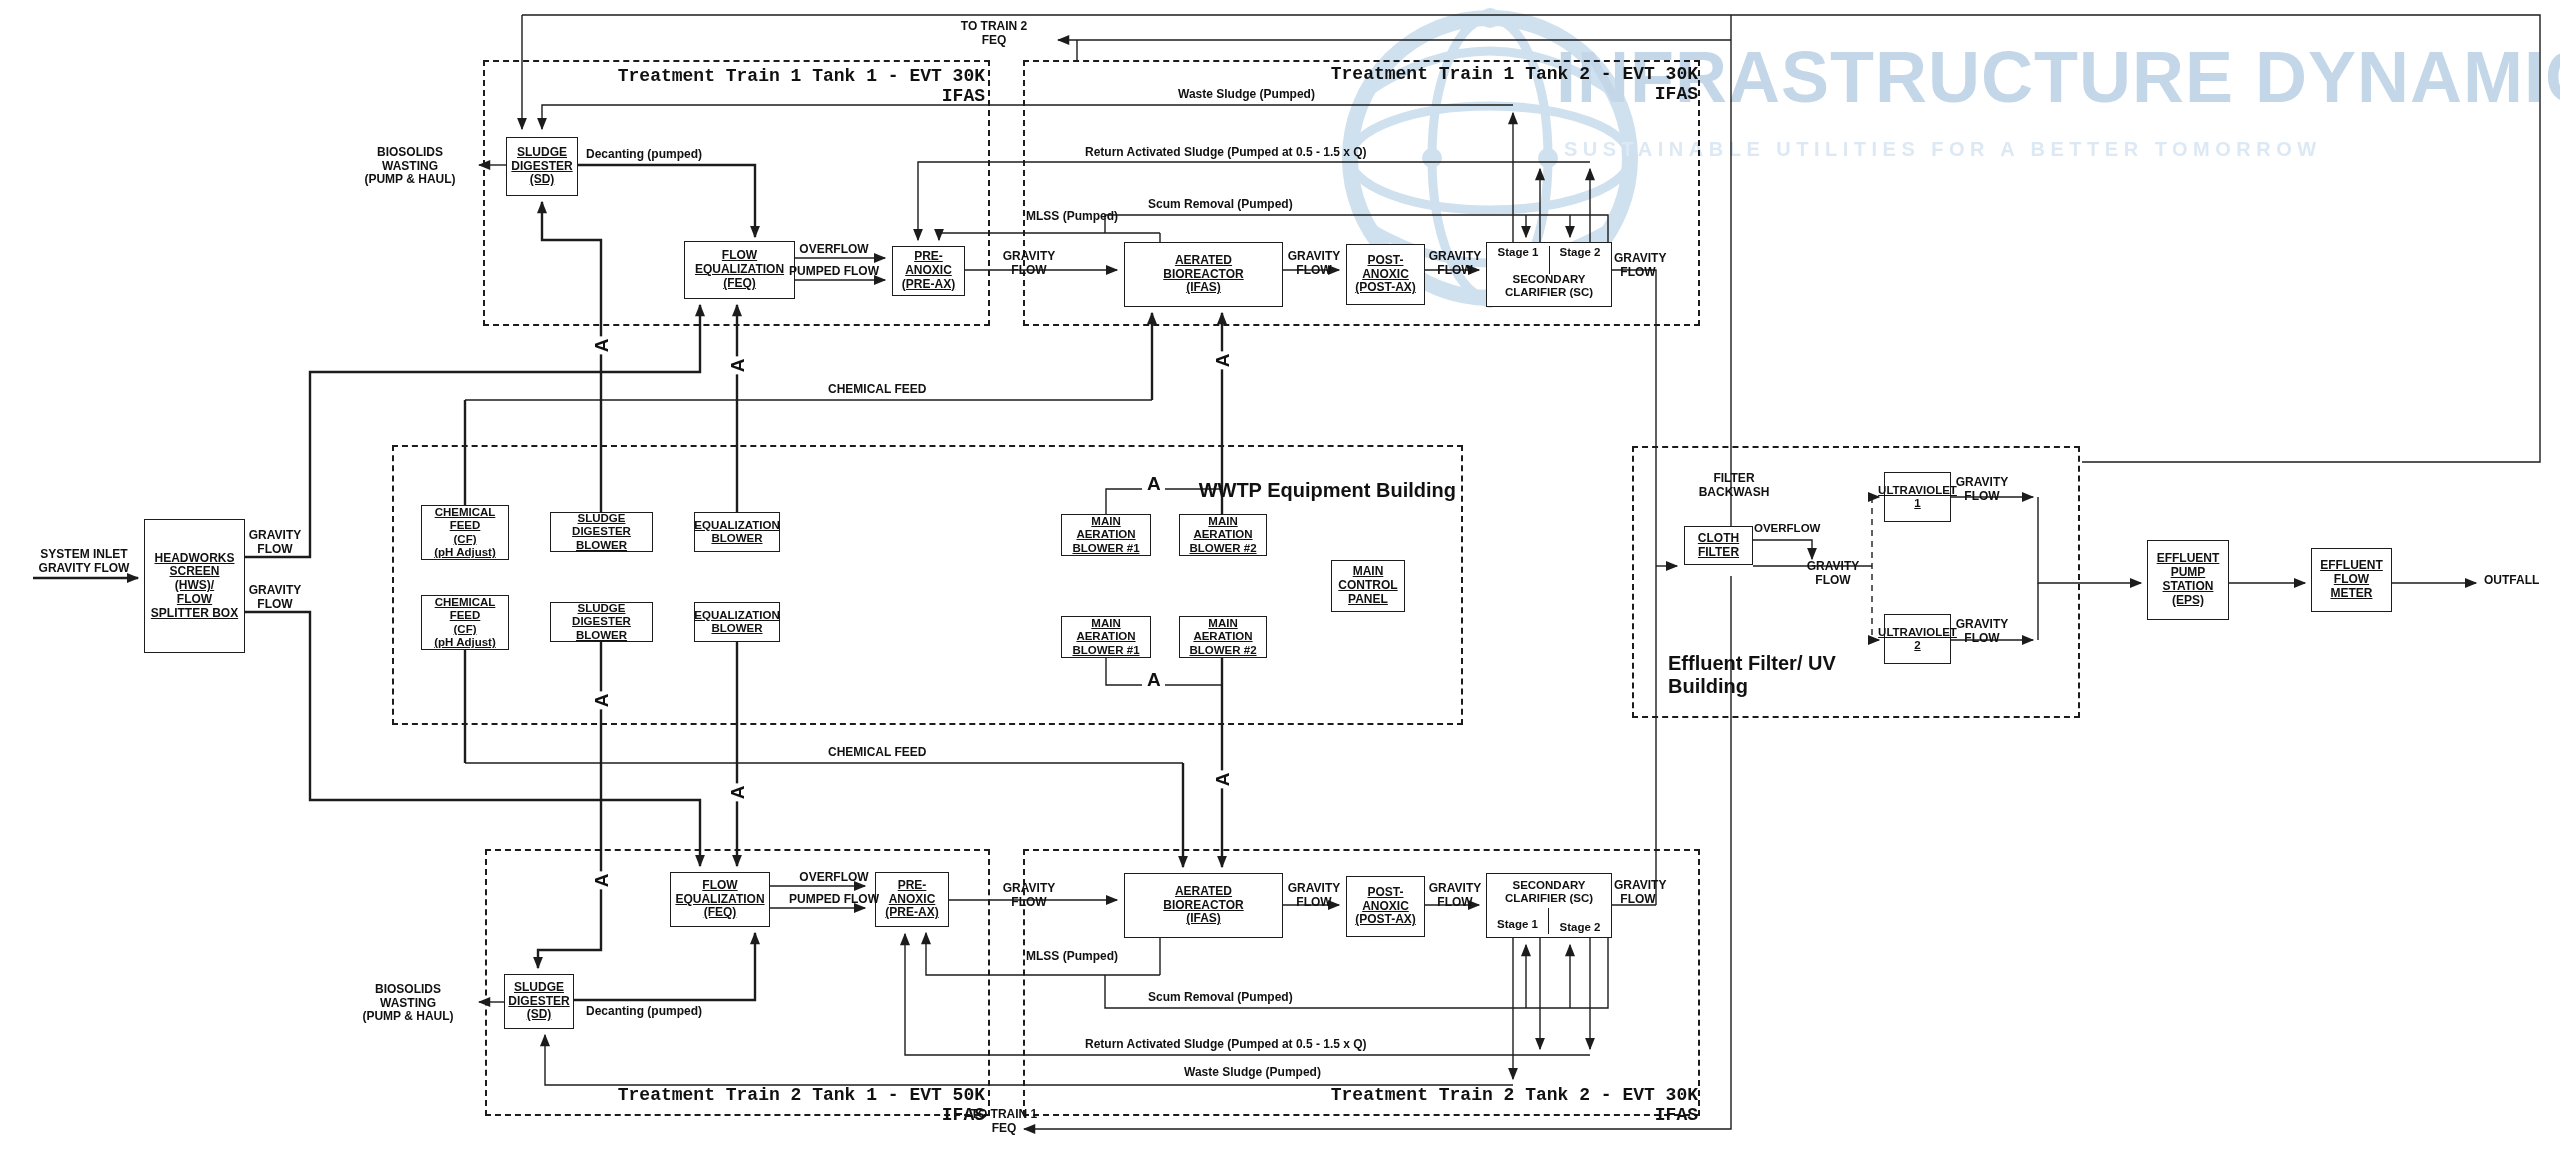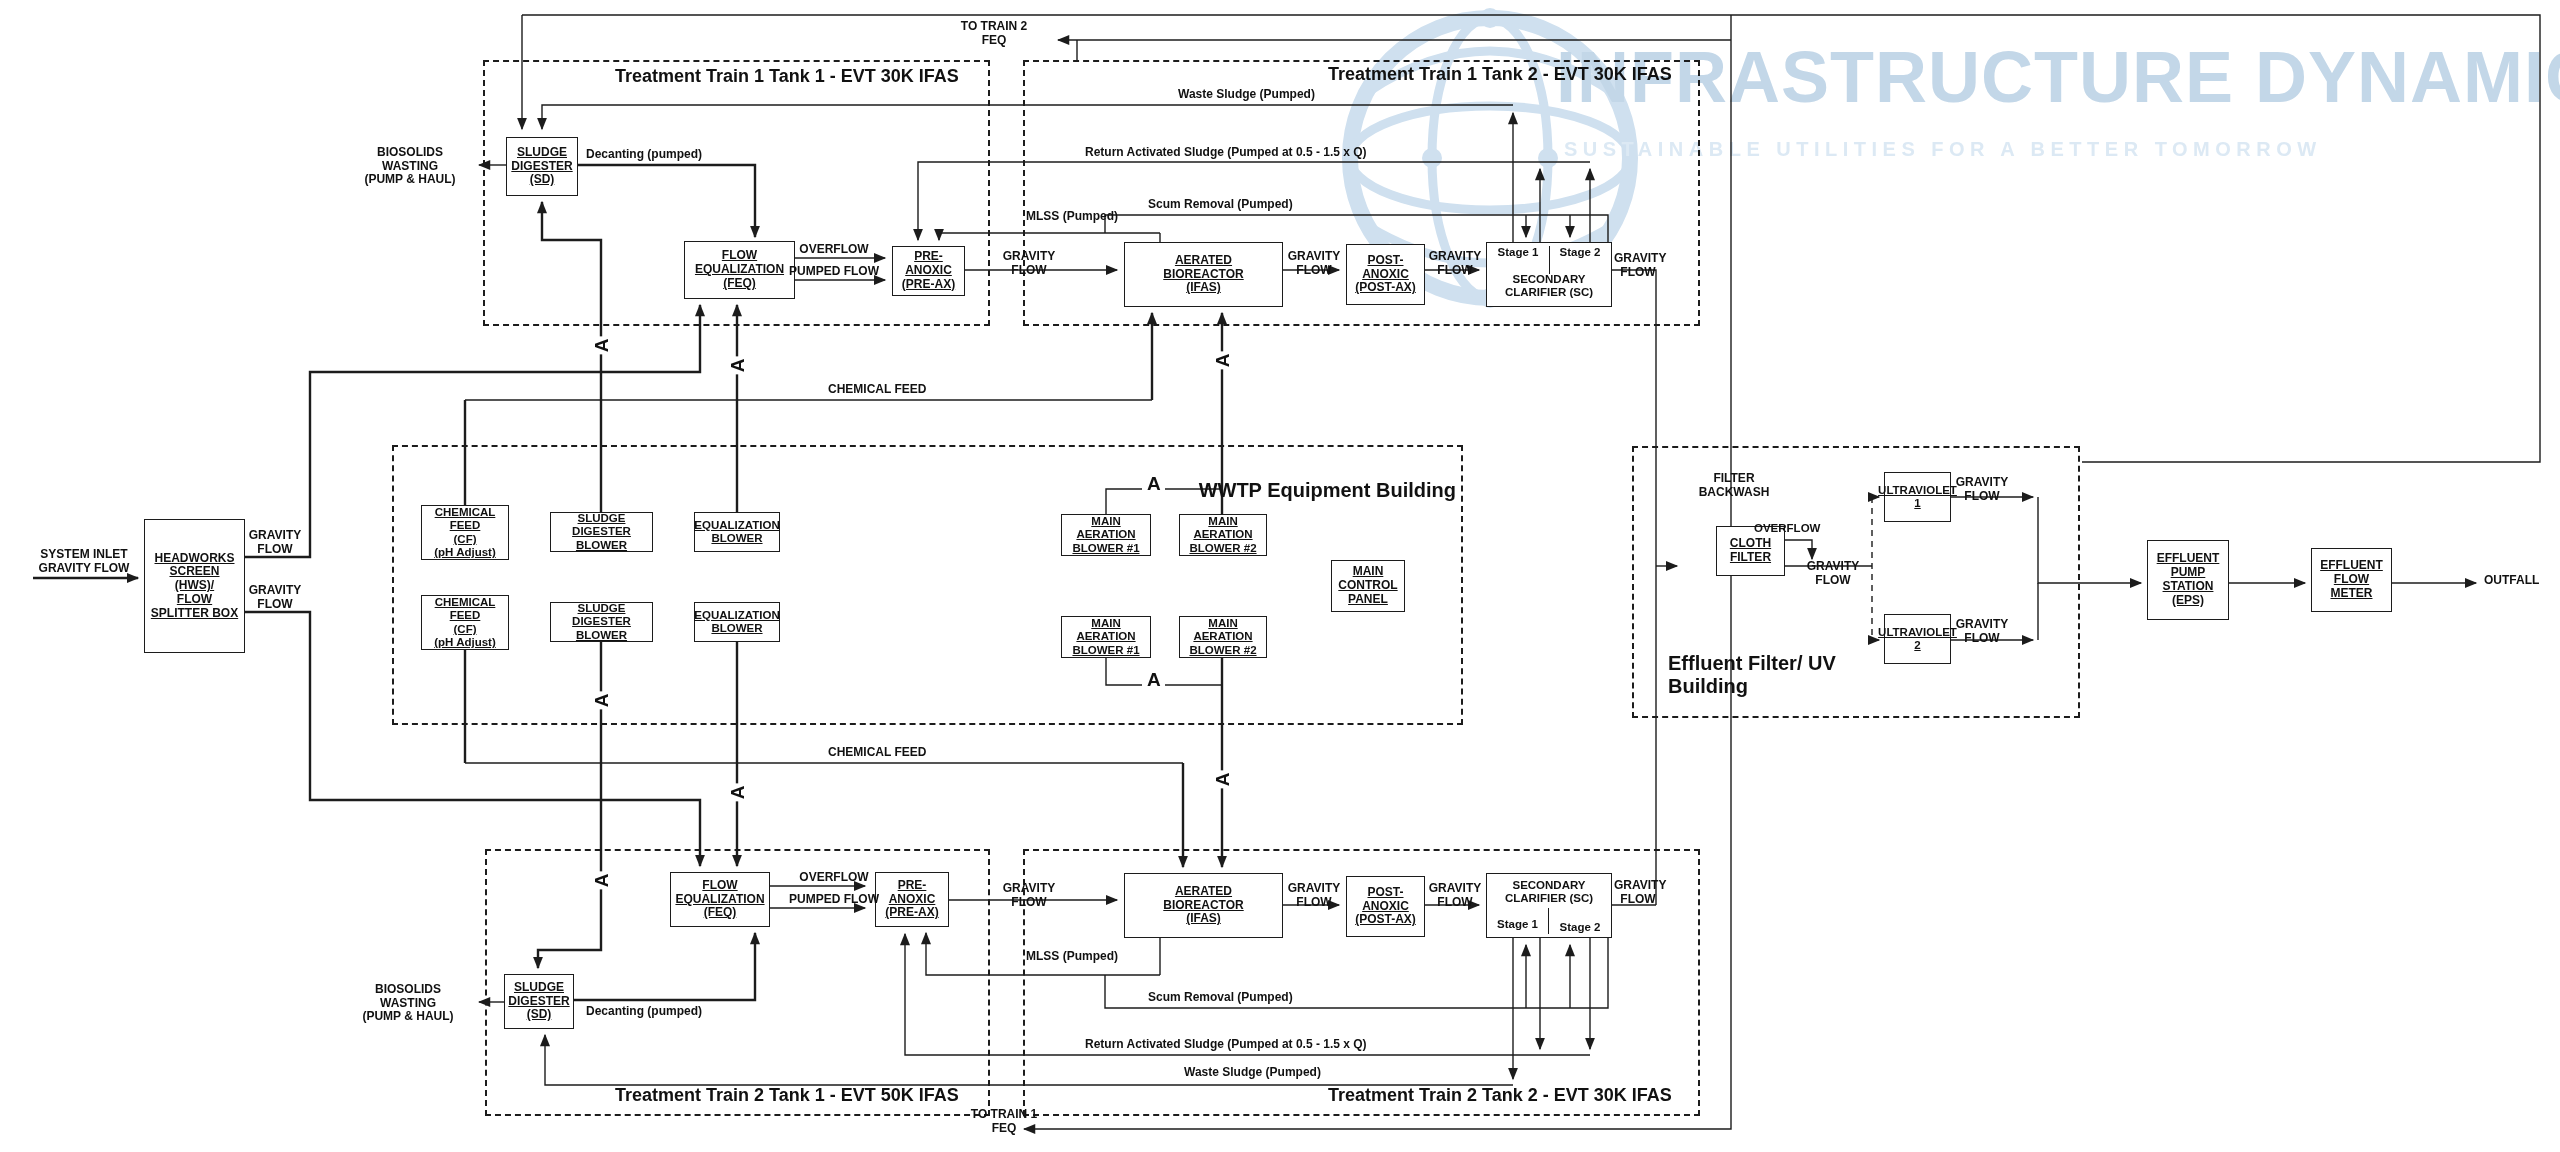--- a/index.html
+++ b/index.html
@@ -2,21 +2,21 @@
 <html><head>
 <meta charset="utf-8">
 <style>
   html,body{margin:0;padding:0;background:#fff;}
   #stage{position:relative;width:2560px;height:1152px;overflow:hidden;background:#fff;
          font-family:"Liberation Sans",sans-serif;color:#111;}
   .lbl{position:absolute;white-space:pre-line;font-weight:700;font-size:12px;line-height:1.14;
        text-align:center;z-index:5;}
   .lbl.left{text-align:left;}
   .lbl.sm{font-size:11.5px;}
-  .title{position:absolute;font-weight:700;font-size:18px;white-space:pre-line;text-align:left;z-index:5;}
+  .title{position:absolute;font-weight:700;font-size:18px;white-space:pre-line;text-align:right;z-index:5;font-family:Liberation Mono, monospace;}
   .bigtitle{position:absolute;font-weight:700;font-size:20px;z-index:5;white-space:pre-line;}
   .unit{position:absolute;background:#fff;border:1.6px solid #1c1c1c;display:flex;align-items:center;
         justify-content:center;text-align:center;font-weight:700;font-size:12px;line-height:1.15;
         white-space:pre-line;z-index:4;box-sizing:border-box;text-decoration:underline;}
   .unit.sm{font-size:11.5px;}
   .dashbox{position:absolute;border:2px dashed #1c1c1c;z-index:2;box-sizing:border-box;}
   .acon{position:absolute;font-weight:700;font-size:19px;background:#fff;z-index:6;line-height:1;
         padding:0 2px;}
   .acon.rot{transform:rotate(-90deg);}
   svg.lines{position:absolute;left:0;top:0;z-index:3;}
@@ -287,21 +287,21 @@
   <div class="lbl left" style="left:1085px;top:1038px;width:320px;">Return Activated Sludge (Pumped at 0.5 - 1.5 x Q)</div>
   <div class="lbl left" style="left:1184px;top:1066px;width:180px;">Waste Sludge (Pumped)</div>
 
   <div class="lbl" style="left:946px;top:20px;width:96px;">TO TRAIN 2
 FEQ</div>
   <div class="lbl" style="left:956px;top:1108px;width:96px;">TO TRAIN 1
 FEQ</div>
 
   <div class="lbl" style="left:1686px;top:472px;width:96px;">FILTER
 BACKWASH</div>
-  <div class="unit" style="left:1684px;top:526px;width:69px;height:50px;margin-left:32px;">CLOTH
+  <div class="unit" style="left:1684px;top:526px;width:69px;height:39px;">CLOTH
 FILTER</div>
   <div class="lbl sm left" style="left:1754px;top:522px;width:72px;">OVERFLOW</div>
   <div class="lbl" style="left:1804px;top:560px;width:58px;">GRAVITY
 FLOW</div>
   <div class="unit sm" style="left:1884px;top:472px;width:67px;height:50px;">ULTRAVIOLET
 1</div>
   <div class="lbl" style="left:1953px;top:476px;width:58px;">GRAVITY
 FLOW</div>
   <div class="unit sm" style="left:1884px;top:614px;width:67px;height:50px;">ULTRAVIOLET
 2</div>

